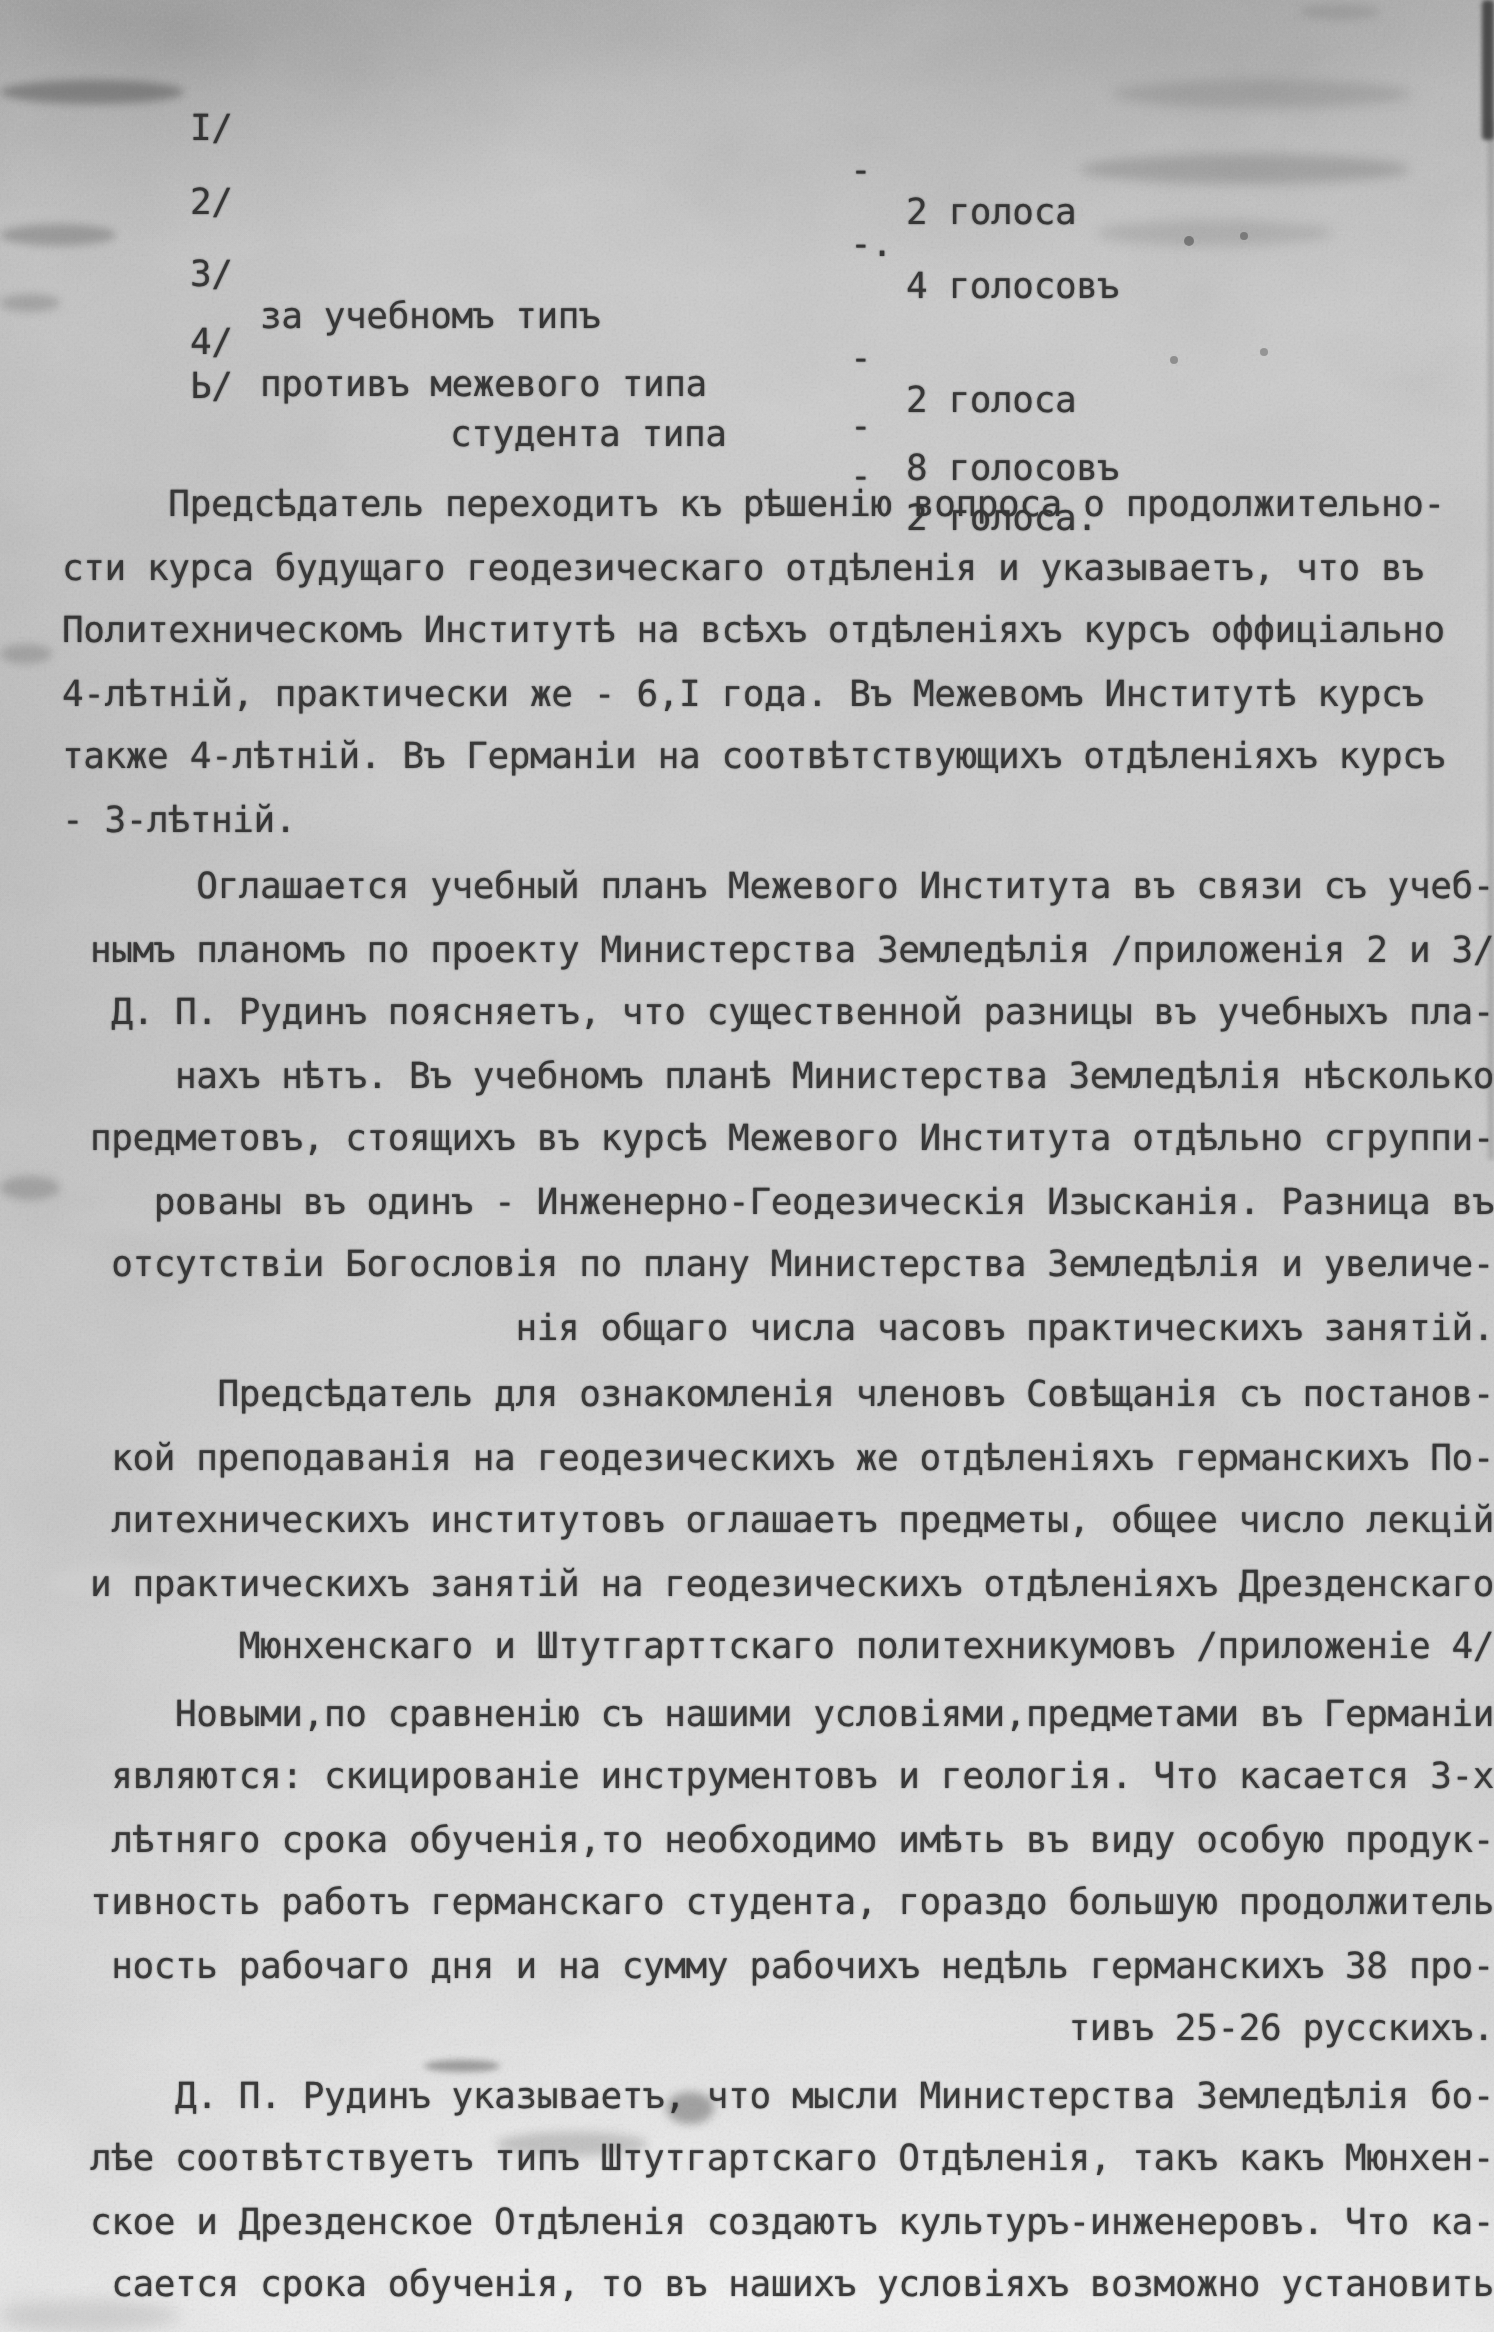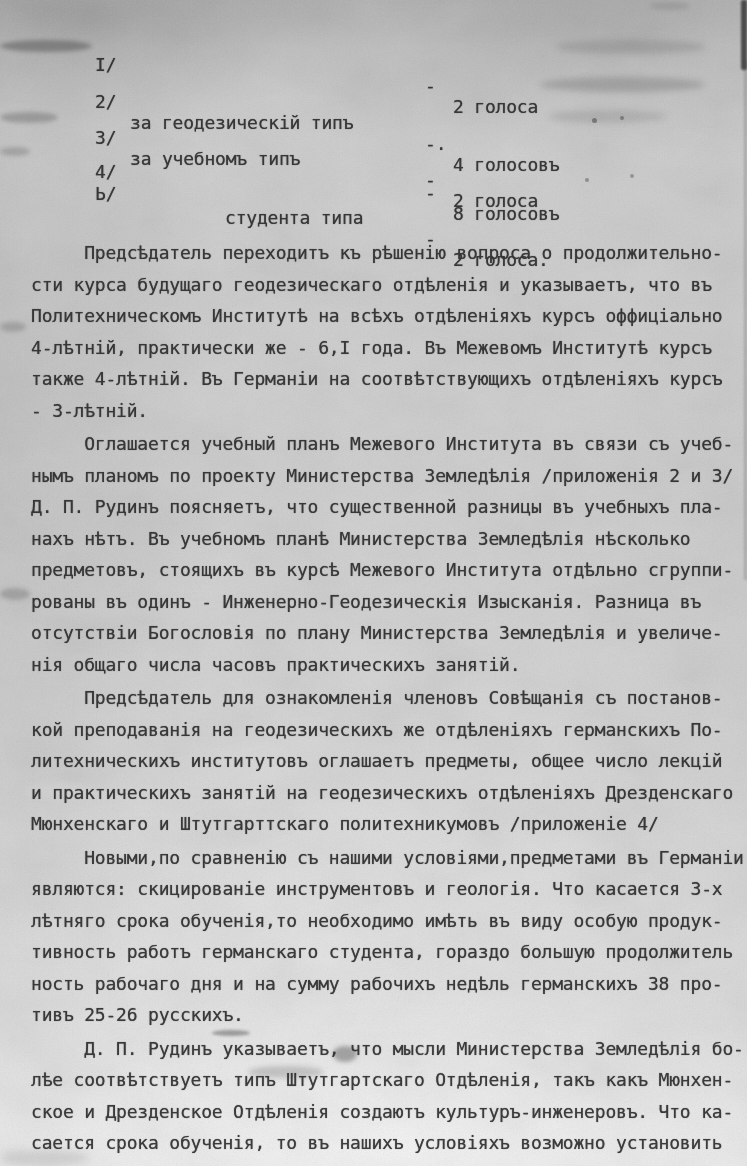--- a/index.html
+++ b/index.html
@@ -27,21 +27,21 @@
     opacity:.88;
   }
   .vote-row{position:absolute;left:0;width:100%;height:26px;white-space:pre;}
   .vnum{position:absolute;left:95px;}
   .vlabel{position:absolute;left:130px;}
   .vlabel2{position:absolute;left:225px;}
   .vdash{position:absolute;left:425px;}
   .vvalue{position:absolute;left:453px;}
   .paras{position:absolute;left:31px;top:212px;width:716px;margin-top:25px;}
   .para{margin:0;white-space:pre;line-height:31.5px;}
-  .para + .para{margin-top:2px;}
+  .para + .para{margin-top:2px;text-align:right;}
   .smudge{position:absolute;border-radius:50%;pointer-events:none;}
 </style>
 </head>
 <body>
 
 <div class="page">
 
   <div class="blotches"></div>
 
   <svg class="grain" width="747" height="1166">
@@ -90,32 +90,32 @@
   <div class="doc">
 
     <div class="votes">
       <div class="vote-row" style="top:33px">
         <span class="vnum">I/</span>
         <span class="vdash">-</span>
         <span class="vvalue">2 голоса</span>
       </div>
       <div class="vote-row" style="top:70px">
         <span class="vnum">2/</span>
-        <span class="vlabel">за геодезическій типъ</span>
         <span class="vdash">-.</span>
         <span class="vvalue">4 голосовъ</span>
       </div>
       <div class="vote-row" style="top:106px">
         <span class="vnum">3/</span>
         <span class="vlabel">за учебномъ типъ</span>
         <span class="vdash">-</span>
         <span class="vvalue">2 голоса</span>
       </div>
       <div class="vote-row" style="top:140px">
         <span class="vnum">4/</span>
+        <span class="vlabel">противъ межевого типа</span>
         <span class="vdash">-</span>
         <span class="vvalue">8 голосовъ</span>
       </div>
       <div class="vote-row" style="top:162px">
         <span class="vnum">Ь/</span>
       </div>
       <div class="vote-row" style="top:186px">
         <span class="vlabel2">студента типа</span>
         <span class="vdash">-</span>
         <span class="vvalue">2 голоса.</span>

